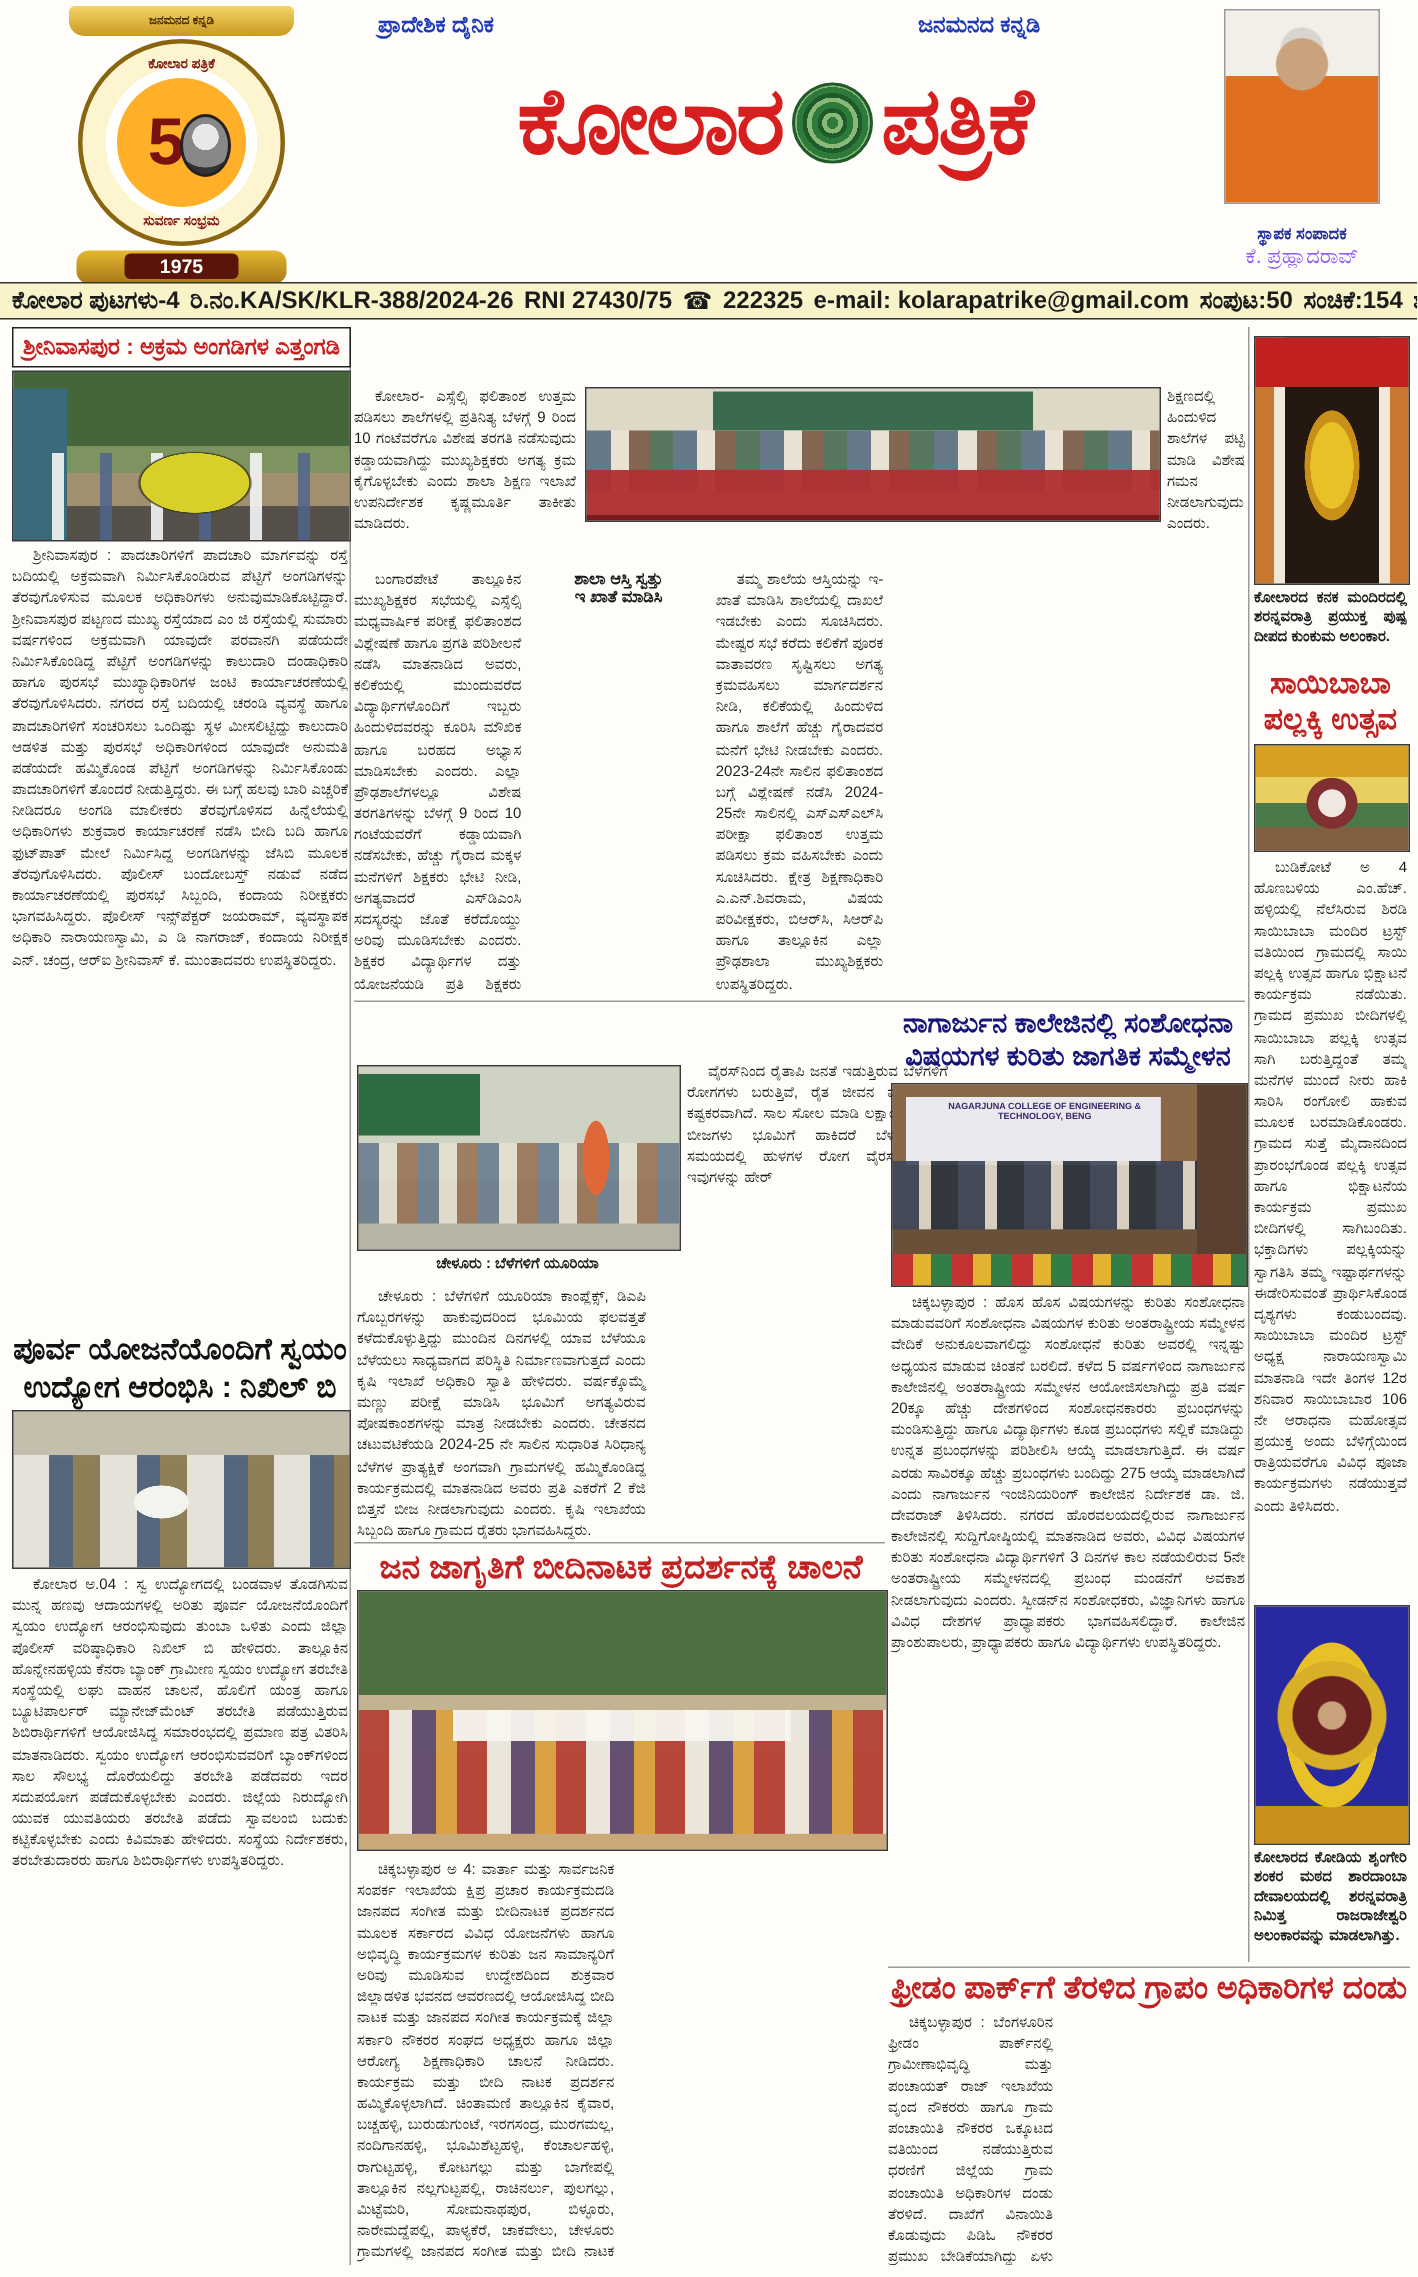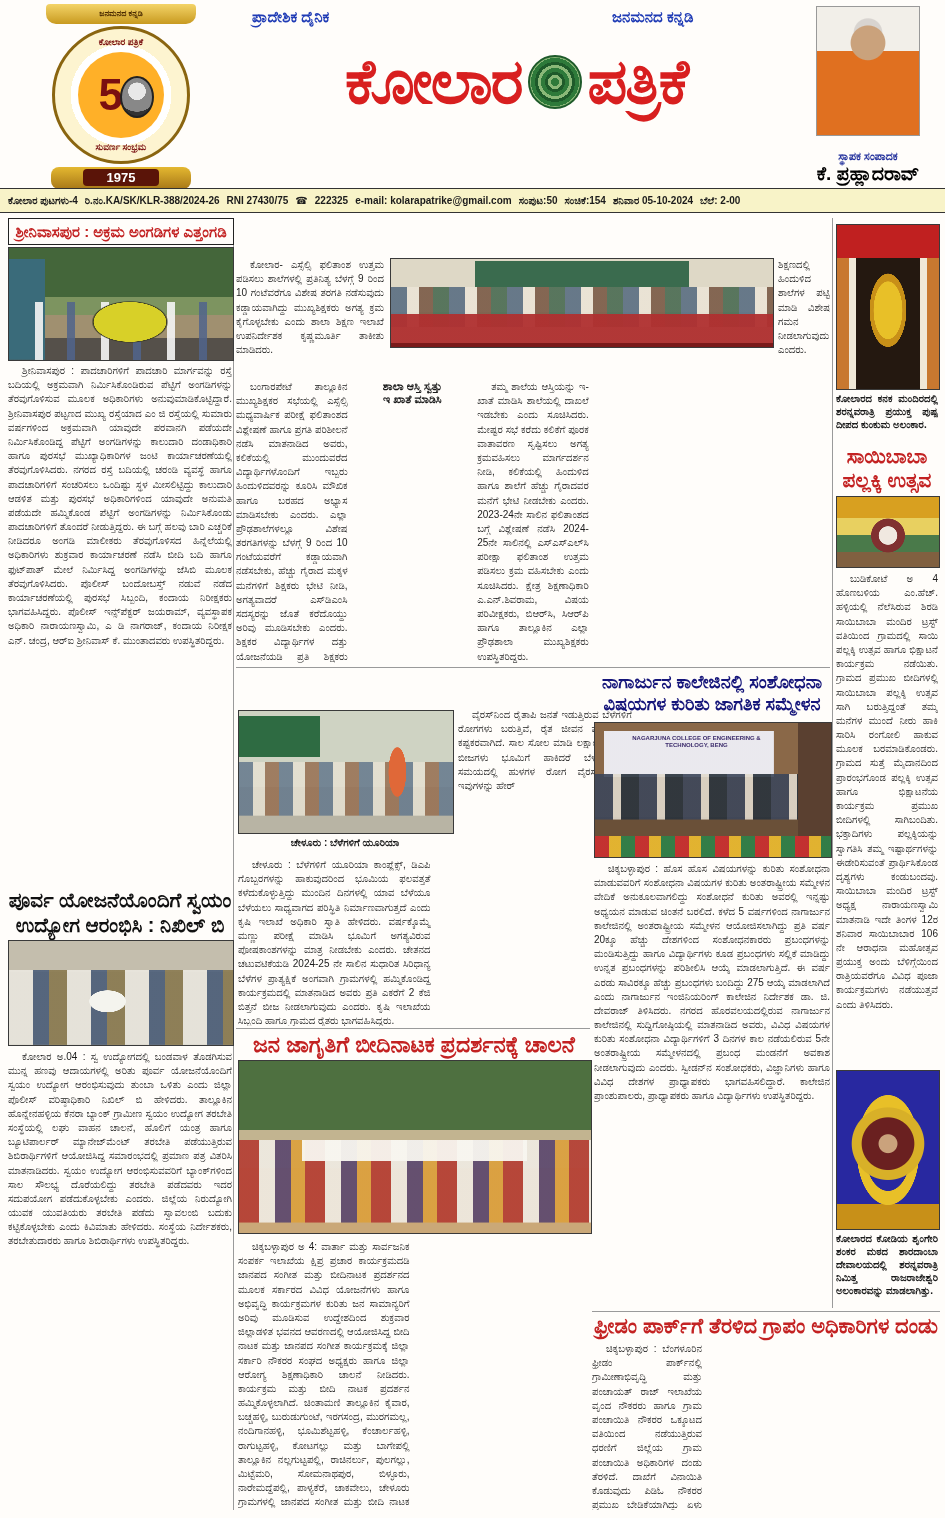--- a/index.html
+++ b/index.html
@@ -32,24 +32,24 @@
           background:repeating-radial-gradient(circle at 50% 50%,#2e7a3a 0 4px,#8ab878 4px 7px,#1e5a2a 7px 10px);
           border:2px solid #1e5a2a}
   .editor{left:238px;top:146px;width:556px;text-align:center;font-size:16px;font-weight:bold;color:#22309c}
   .founder{left:798px;top:6px;width:140px;text-align:center}
   .fphoto{margin:0 auto;width:102px;height:128px;border:1px solid #999;
           background:
             radial-gradient(circle at 50% 28%,#caa27c 0 16%,transparent 17%),
             radial-gradient(circle at 50% 20%,#d8d4d0 0 12%,transparent 13%),
             linear-gradient(180deg,#f2efe9 0 34%,#e07020 34% 100%)}
   .flabel{margin-top:14px;font-size:11px;font-weight:bold;color:#22309c}
-  .fname{font-size:19px;font-weight:bold;color:#000000}
+  .fname{font-size:14px;font-weight:normal;color:#8b5cf6}
   
   .infobar{left:0;top:188px;width:945px;height:25px;background:#f8f3c8;border-top:1px solid #333;border-bottom:1px solid #333;
-           display:flex;align-items:center;gap:7px;padding:0 8px;box-sizing:border-box;font-size:10px;font-weight:bold;
+           display:flex;align-items:center;gap:7px;padding:0 8px;box-sizing:border-box;font-size:16px;font-weight:bold;
            white-space:nowrap;overflow:hidden}
   .infobar .kn{font-weight:bold}
   
   .h-main{color:#3434b8;font-size:29px;font-weight:bold;text-align:center;line-height:1.05;letter-spacing:-1px}
   .h-red{color:#c32222;font-weight:bold;text-align:center}
   .h-green{color:#1e8a3e;font-size:24px;font-weight:bold;text-align:center}
   .h-navy{color:#15157a;font-size:18px;font-weight:bold;text-align:center;line-height:1.2}
   .h-black{color:#111;font-size:20px;font-weight:bold;text-align:center;line-height:1.25}
   .bt{font-size:10px;line-height:1.42;text-align:justify;margin:0;overflow:hidden;text-indent:14px}
   .cap{font-size:10px;font-weight:bold;line-height:1.3;text-align:justify;overflow:hidden}

